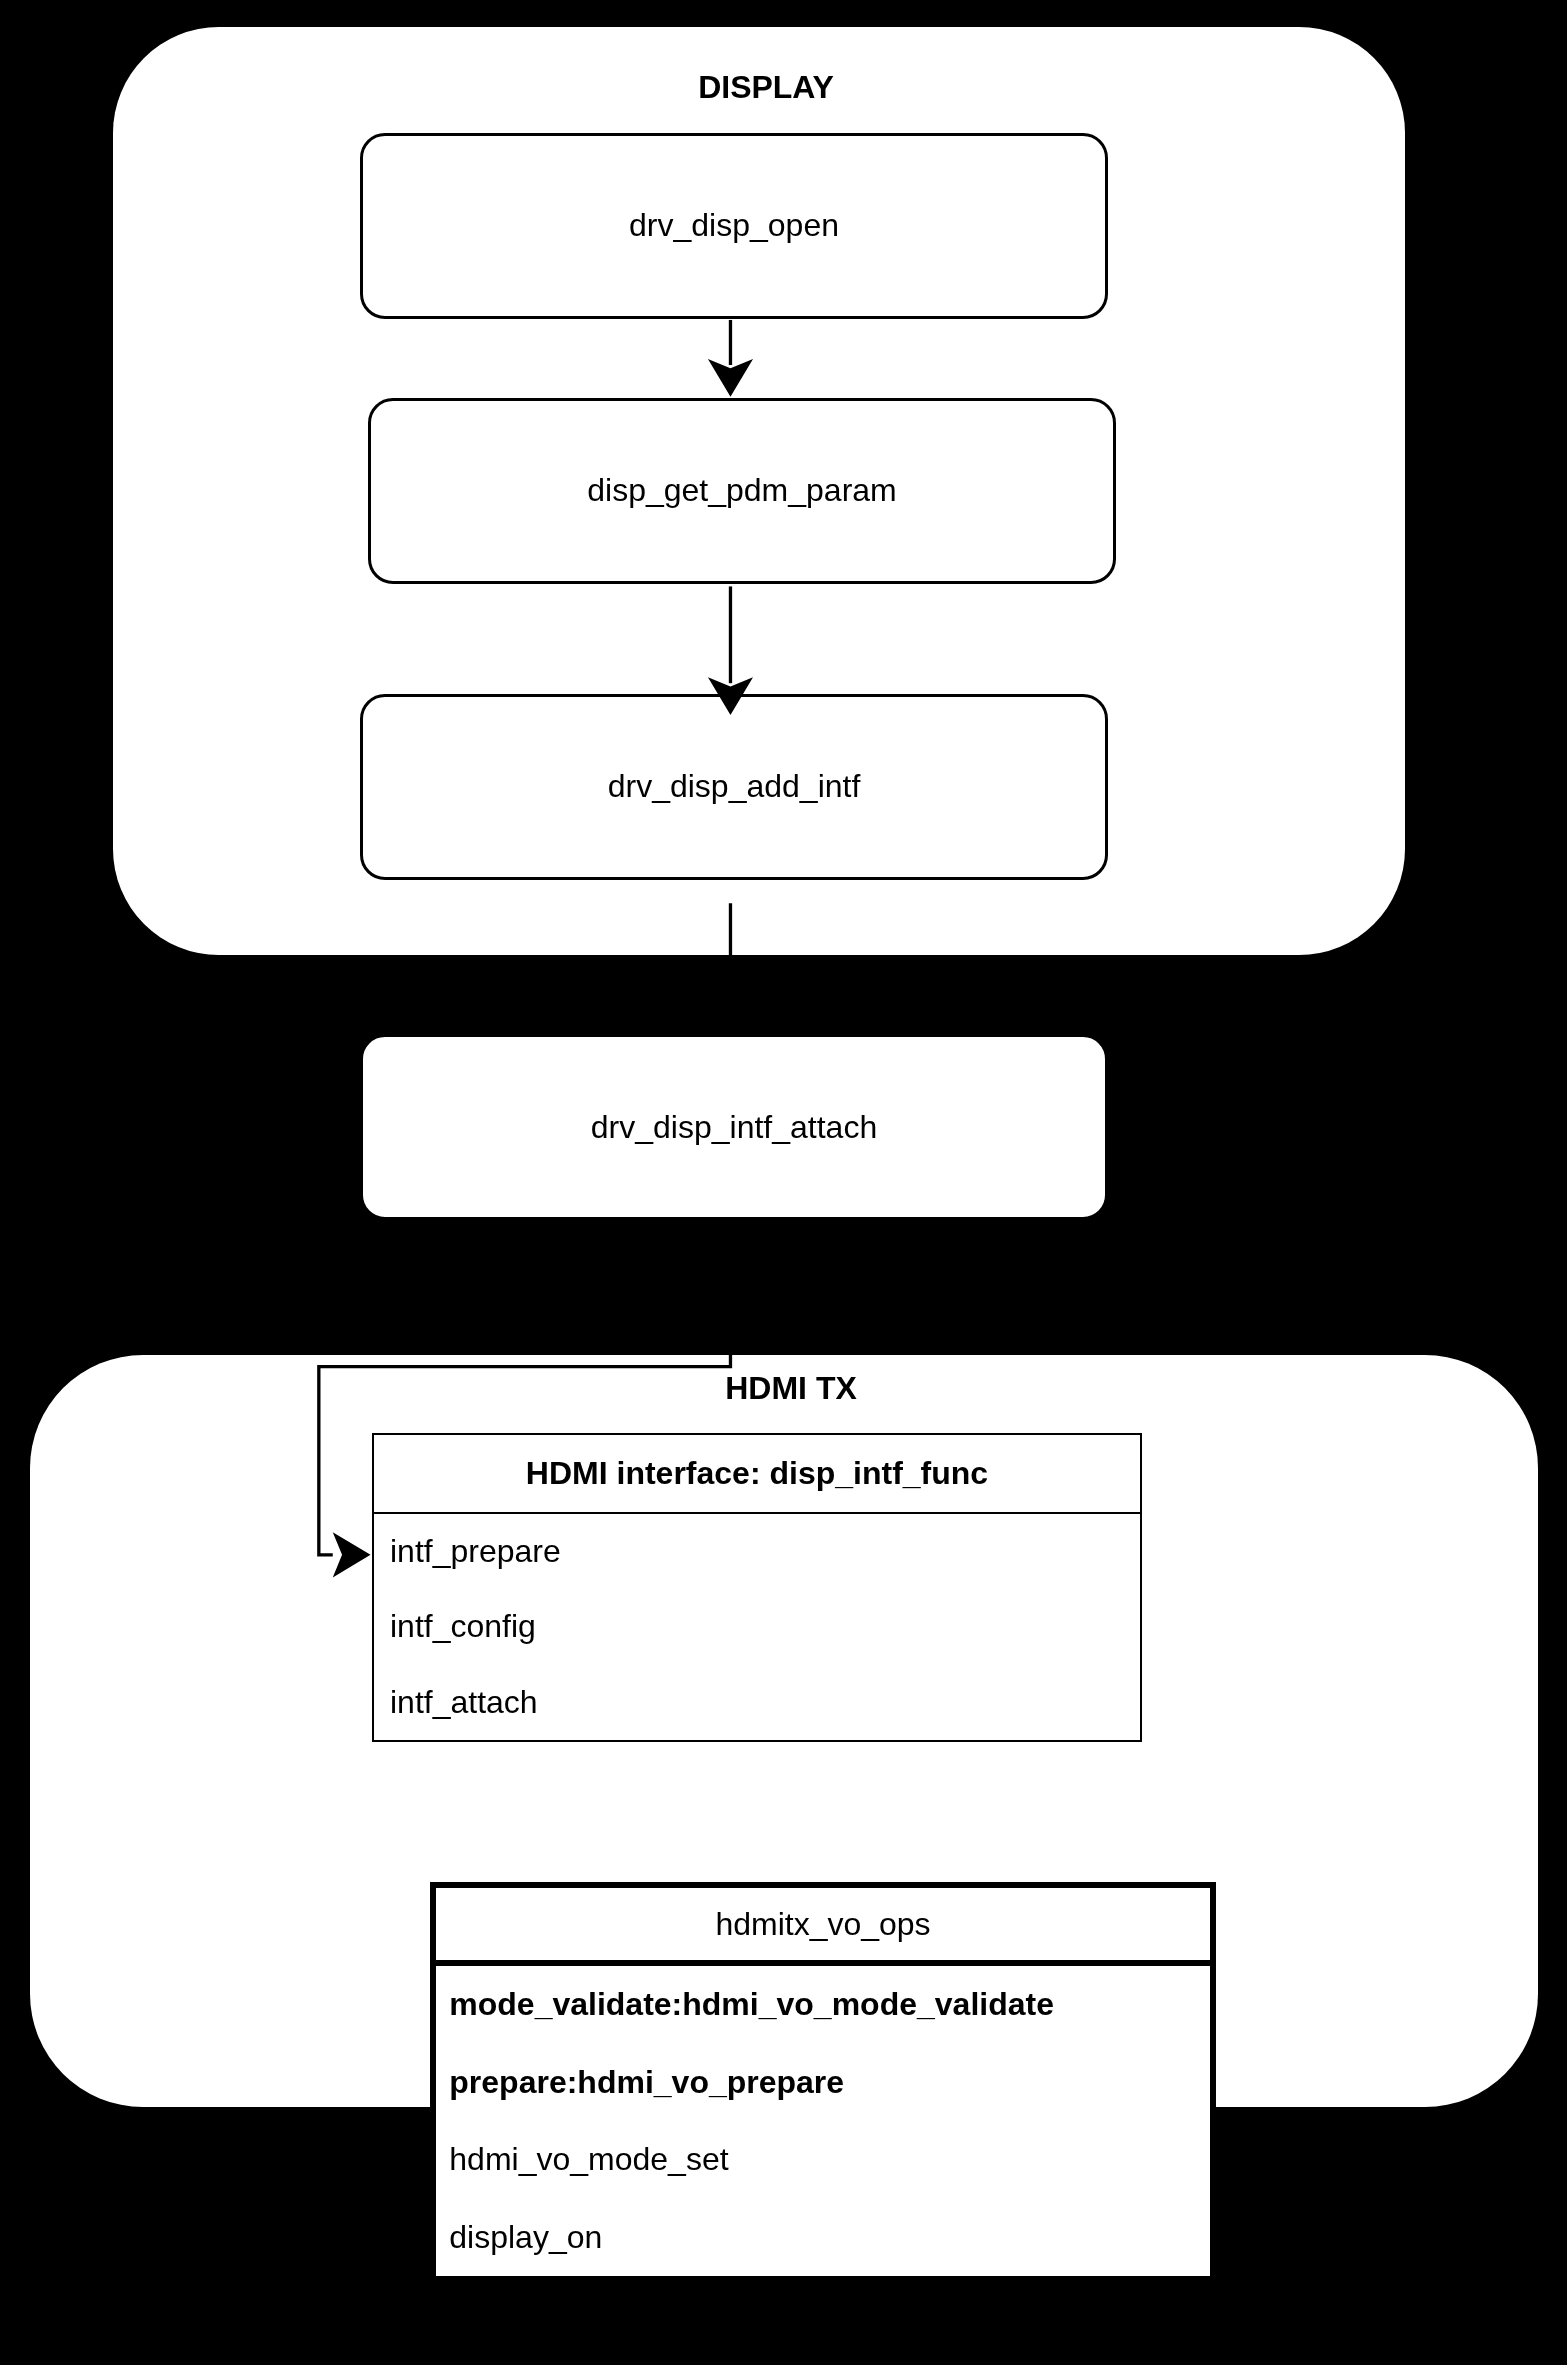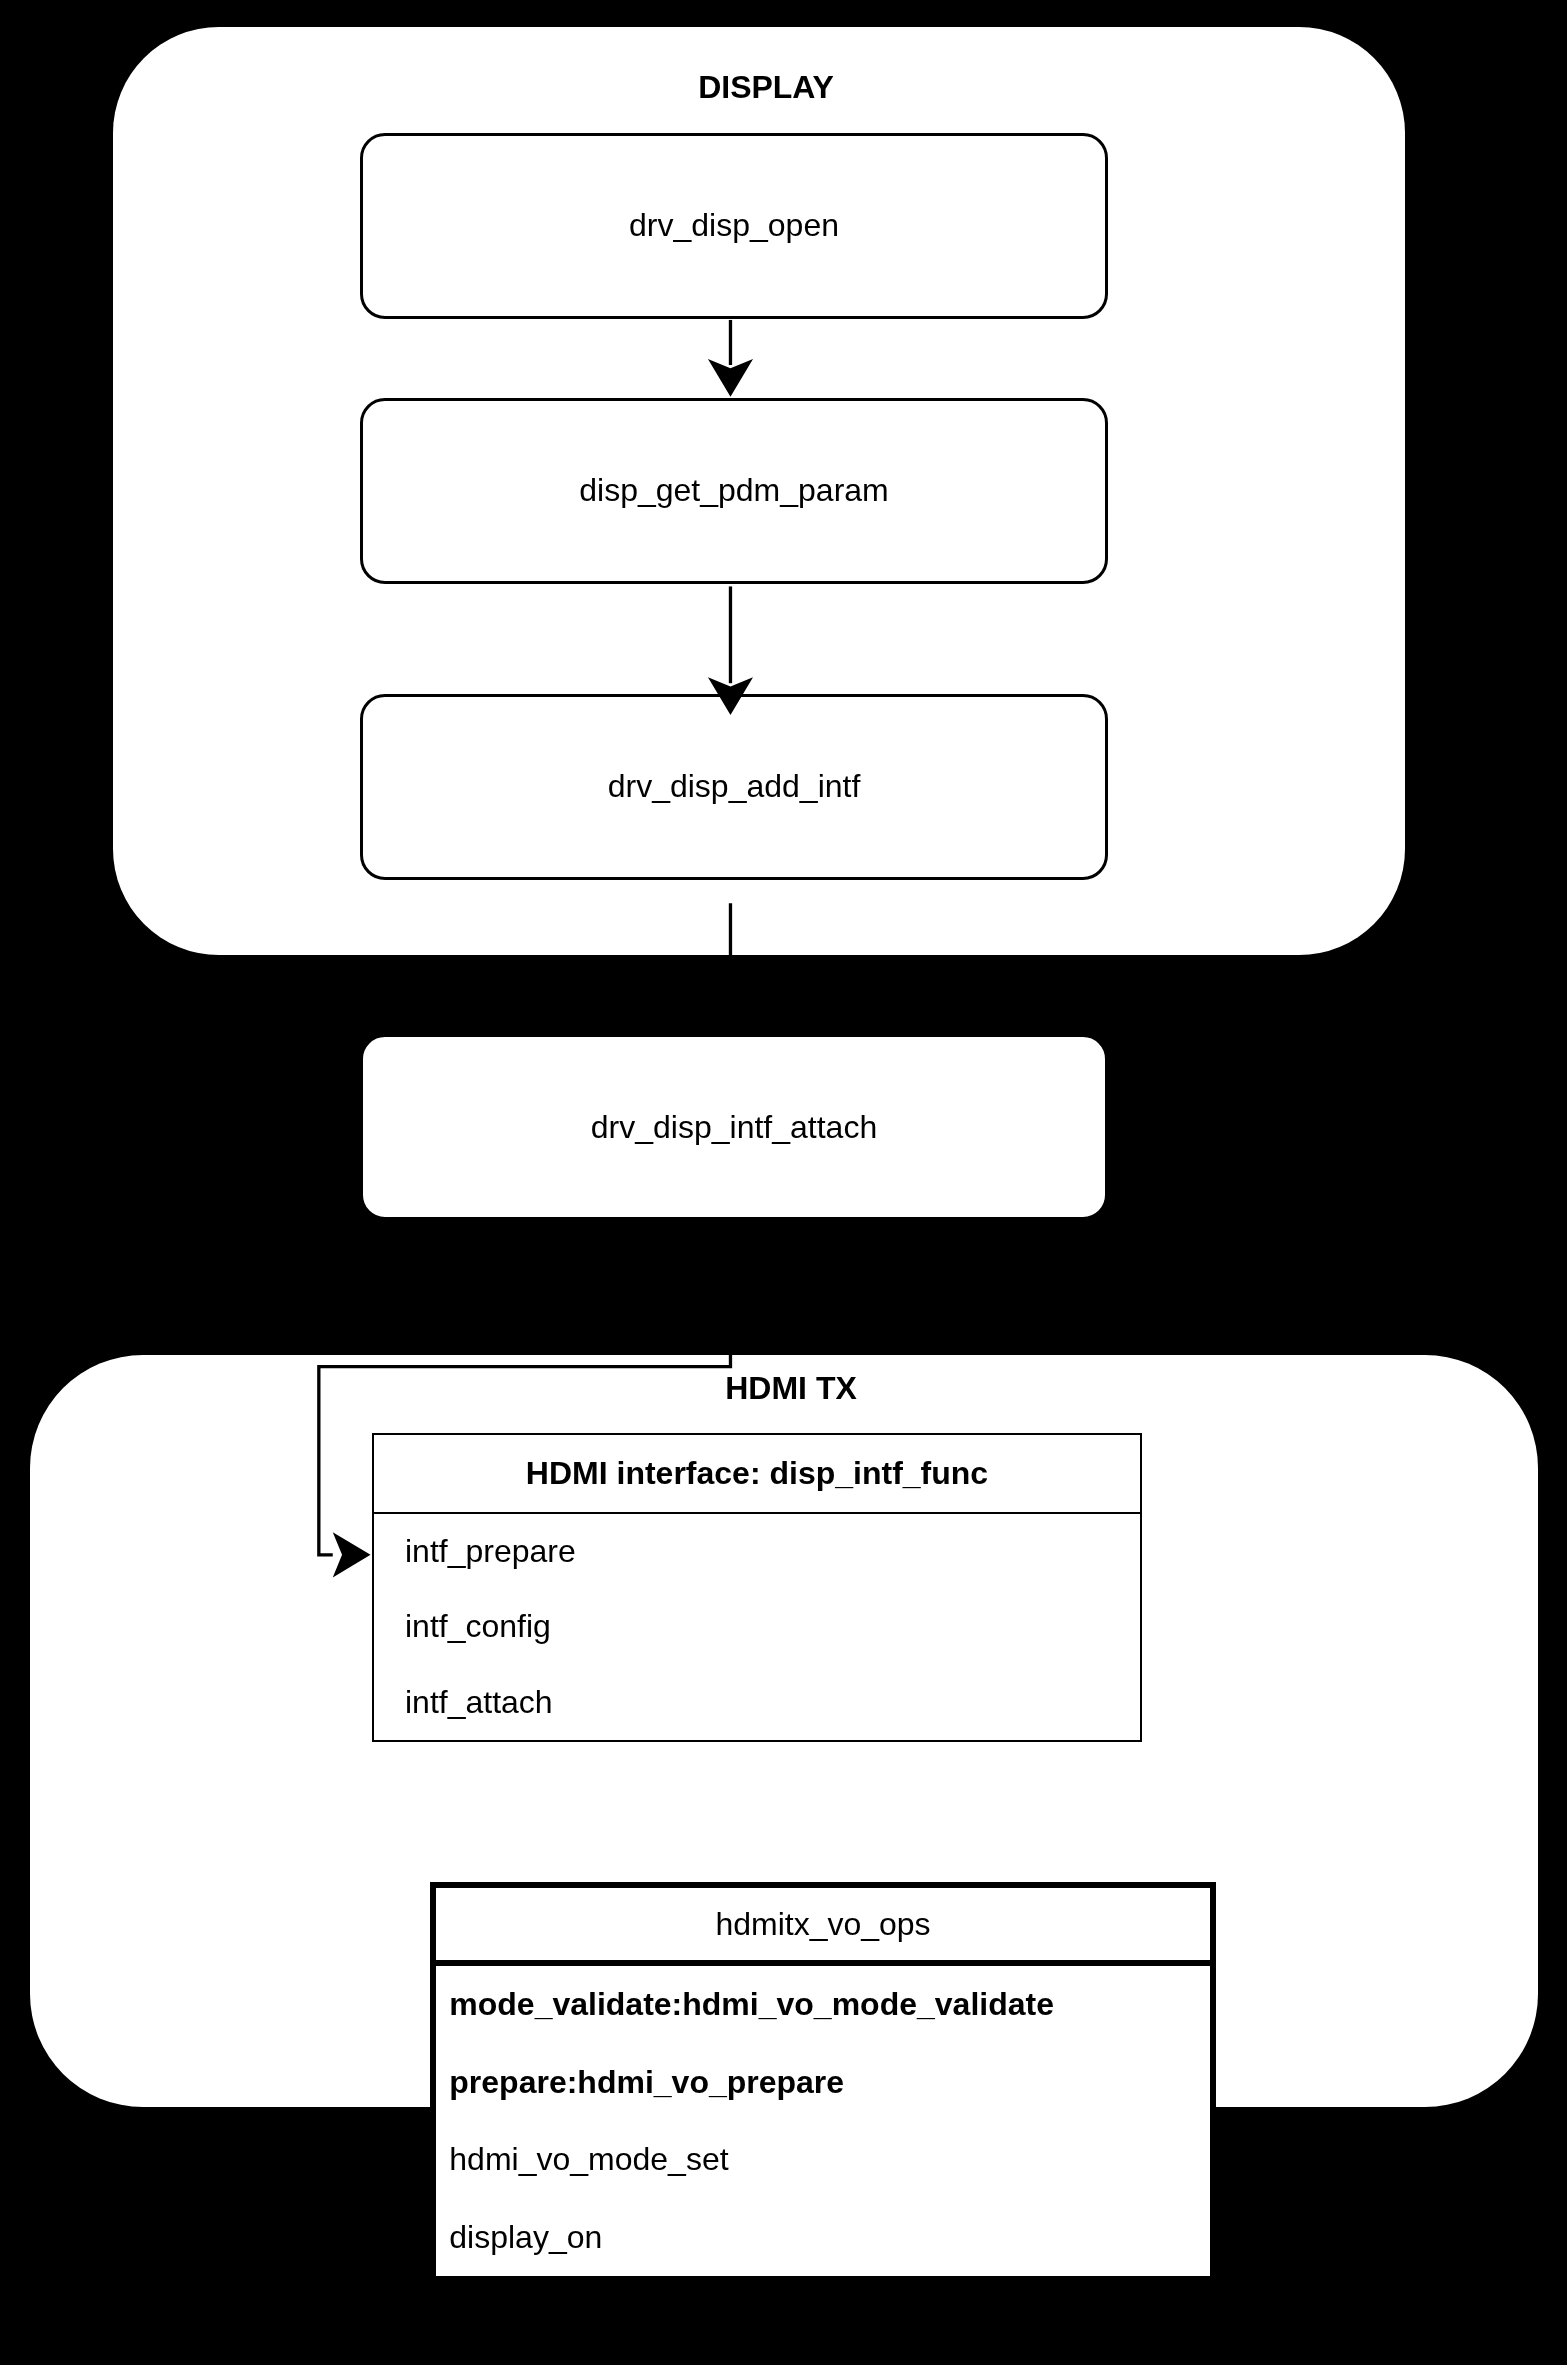--- a/index.html
+++ b/index.html
@@ -32,21 +32,21 @@
     width:748px;height:186px;
     background:#ffffff;
     border:3.3px solid #000000;
     border-radius:25px;
     box-sizing:border-box;
     display:flex;align-items:center;justify-content:center;
     font-size:32px;
   }
   .flow-box.in-display{left:247px;}
   #box-open{top:106px;}
-  #box-pdm{top:371px;}
+  #box-pdm{top:371px;margin-left:8px;}
   #box-addintf{top:667px;}
   #box-attach{left:360px;top:1034px;}
   
   .uml-table{
     position:absolute;
     background:#ffffff;
     box-sizing:border-box;
     display:flex;flex-direction:column;
   }
   #intf-table{
@@ -69,21 +69,21 @@
     height:72px;min-height:72px;
     border-bottom:6.6px solid #000000;
     display:flex;align-items:center;justify-content:center;
     font-size:32px;
   }
   .tbl-row{
     flex:1;
     display:flex;align-items:center;
     font-size:32px;
   }
-  #intf-table .tbl-row{padding-left:31px;}
+  #intf-table .tbl-row{padding-left:16px;}
   #ops-table .tbl-row{padding-left:13.3px;}
   .tbl-row.bold{font-weight:bold;}
   #edge-layer{
     position:absolute;left:0;top:0;width:1567px;height:2366px;
     pointer-events:none;
     z-index:10;
   }
 </style>
 </head>
 <body>

